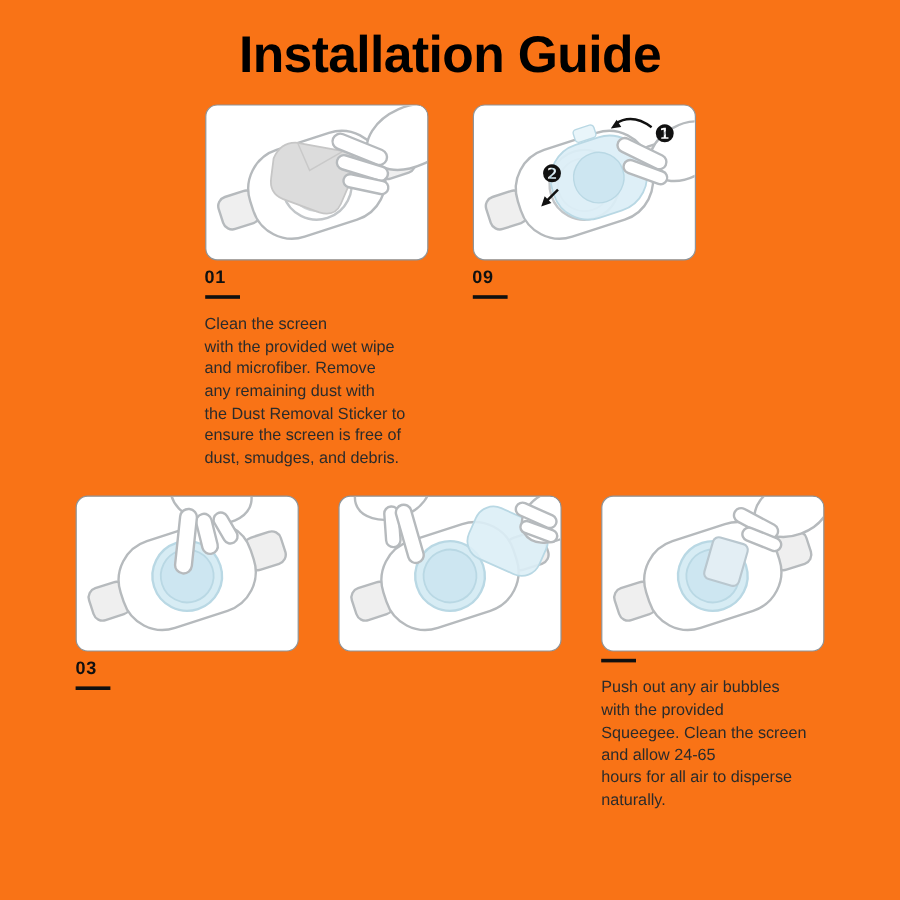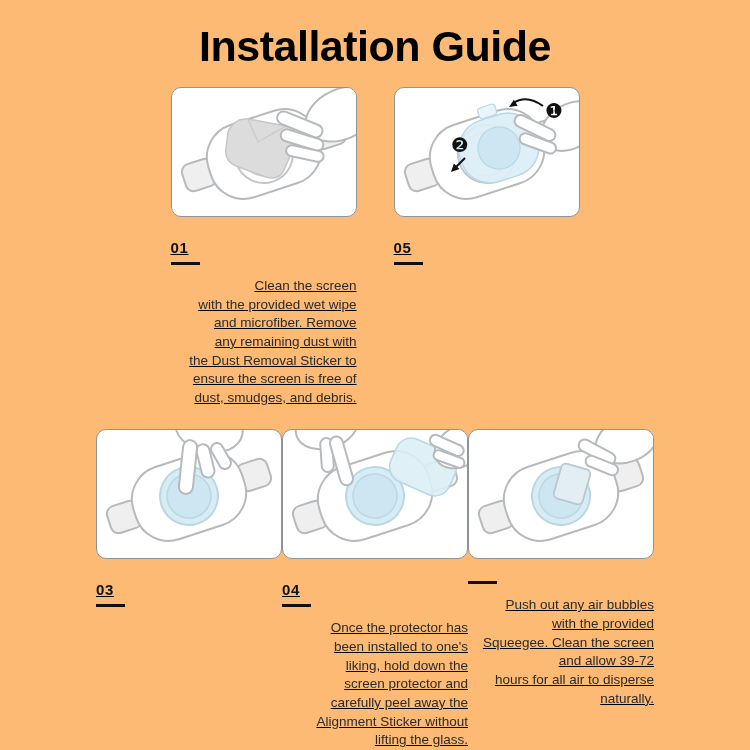--- a/index.html
+++ b/index.html
@@ -1,27 +1,27 @@
 <!DOCTYPE html>
 <html><head>
 <meta charset="utf-8">
 <style>
   html,body{margin:0;padding:0;background:#fff;}
-  .page{width:750px;height:750px;background:#fdba74;font-family:"Liberation Sans",sans-serif;overflow:hidden;}
+  .page{width:750px;height:750px;background:#f97316;font-family:"Liberation Sans",sans-serif;overflow:hidden;}
   .title{margin:0;padding-top:22px;text-align:center;font-size:43px;font-weight:700;color:#000;letter-spacing:-0.5px;}
   .row{display:flex;justify-content:center;}
   .row-1{margin-top:16px;gap:37px;}
-  .row-2{margin-top:22px;}
+  .row-2{margin-top:22px;gap:33px;}
   .step{width:186px;}
   .figure{width:186px;height:130px;border:1.6px solid #8f9498;border-radius:10px;box-sizing:border-box;background:#fff;overflow:hidden;}
   .figure svg{display:block;width:100%;height:100%;}
-  .caption{margin-top:22px;text-decoration:underline;}
+  .caption{margin-top:6px;}
   .num{font-size:15px;font-weight:700;color:#101010;letter-spacing:0.6px;}
   .rule{width:29px;height:3px;background:#101010;margin:6px 0 12px;}
-  .desc{margin:0;font-size:13.5px;line-height:1.38;color:#2b2b2b;white-space:pre-line;text-align:right;}
+  .desc{margin:0;font-size:13.5px;line-height:1.38;color:#2b2b2b;white-space:pre-line;}
   svg text.badge{font-family:"DejaVu Sans",sans-serif;font-size:20px;fill:#111;}
 </style>
 </head>
 <body>
 
 <div class="page">
   <h1 class="title">Installation Guide</h1>
 
   <div class="row row-1">
 
@@ -86,21 +86,21 @@
             <polygon points="114,19 122.7,17.8 118.9,11.8" fill="#111"></polygon>
           </g>
           <g>
             <text class="badge" x="56" y="64">❷</text>
             <path d="M70 70 L60 80" fill="none" stroke="#111" stroke-width="2"></path>
             <polygon points="56,84 64.5,81.1 58.9,75.5" fill="#111"></polygon>
           </g>
         </svg>
       </div>
       <div class="caption">
-        <div class="num">05</div>
+        <div class="num">09</div>
         <div class="rule"></div>
       </div>
     </section>
 
   </div>
 
   <div class="row row-2">
 
     <section class="step">
       <div class="figure">
@@ -144,31 +144,20 @@
             <rect x="38" y="8" width="12" height="34" rx="6" transform="rotate(-4 44 25)" fill="#fff" stroke="#b6babd" stroke-width="2"></rect>
             <rect x="52" y="6" width="13" height="50" rx="6.5" transform="rotate(-16 58 31)" fill="#fff" stroke="#b6babd" stroke-width="2"></rect>
           </g>
           <g>
             <ellipse cx="178" cy="16" rx="28" ry="20" transform="rotate(-30 178 16)" fill="#fff" stroke="#b6babd" stroke-width="2"></ellipse>
             <rect x="146" y="10" width="36" height="11" rx="5.5" transform="rotate(24 164 15)" fill="#fff" stroke="#b6babd" stroke-width="2"></rect>
             <rect x="150" y="24" width="32" height="10" rx="5" transform="rotate(20 166 29)" fill="#fff" stroke="#b6babd" stroke-width="2"></rect>
           </g>
         </svg>
       </div>
-      <div class="caption">
-        <div class="num">04</div>
-        <div class="rule"></div>
-        <p class="desc">Once the protector has
-been installed to one's
-liking, hold down the
-screen protector and
-carefully peel away the
-Alignment Sticker without
-lifting the glass.</p>
-      </div>
     </section>
 
     <section class="step">
       <div class="figure">
         <svg viewBox="0 0 184 128">
           <g transform="rotate(-18 92 66)">
             <rect x="8" y="52" width="32" height="28" rx="8" fill="#efefef" stroke="#b6babd" stroke-width="2"></rect>
             <rect x="144" y="52" width="32" height="28" rx="8" fill="#efefef" stroke="#b6babd" stroke-width="2"></rect>
             <rect x="35" y="28" width="114" height="76" rx="34" fill="#fff" stroke="#b6babd" stroke-width="2"></rect>
             <circle cx="92" cy="66" r="29" fill="#d7ecf4" stroke="#b9d8e4" stroke-width="2"></circle>
@@ -182,20 +171,20 @@
             <rect x="108" y="16" width="40" height="12" rx="6" transform="rotate(28 128 22)" fill="#fff" stroke="#b6babd" stroke-width="2"></rect>
             <rect x="116" y="30" width="34" height="11" rx="5.5" transform="rotate(22 133 35)" fill="#fff" stroke="#b6babd" stroke-width="2"></rect>
           </g>
         </svg>
       </div>
       <div class="caption">
         <div class="rule"></div>
         <p class="desc">Push out any air bubbles
 with the provided
 Squeegee. Clean the screen
-and allow 39-72
+and allow 24-65
 hours for all air to disperse
 naturally.</p>
       </div>
     </section>
 
   </div>
 </div>
 
 </body></html>

